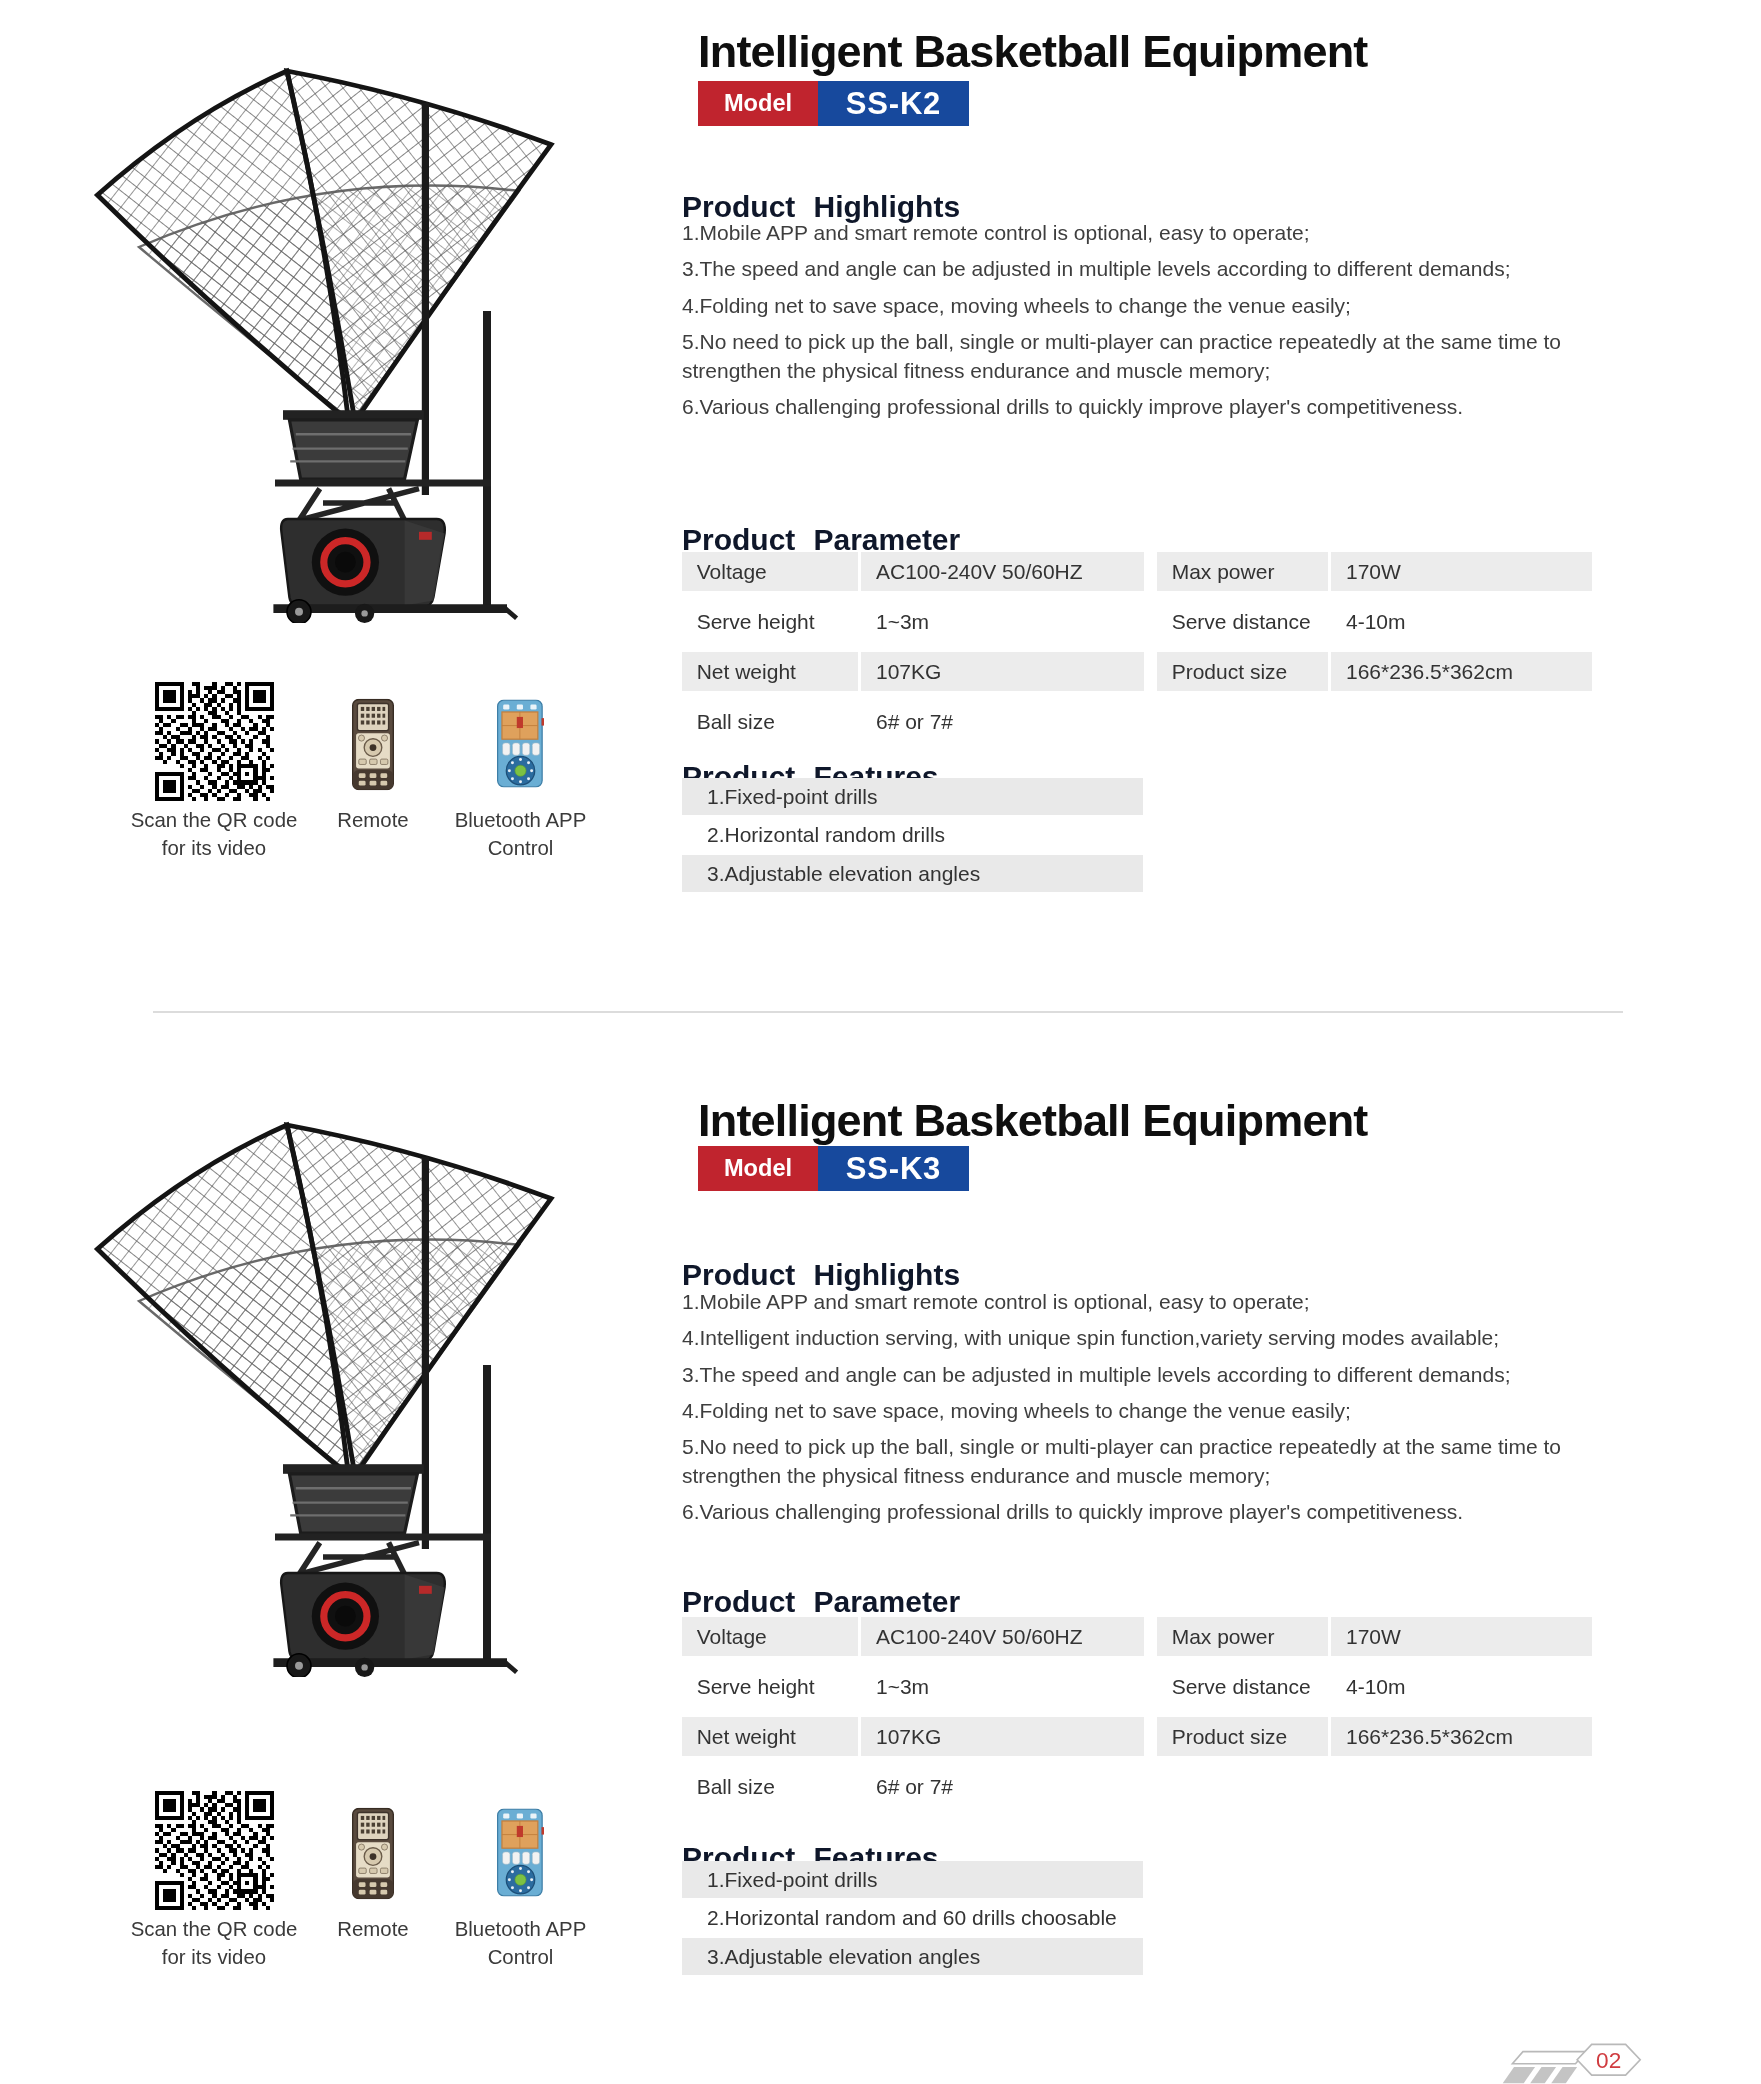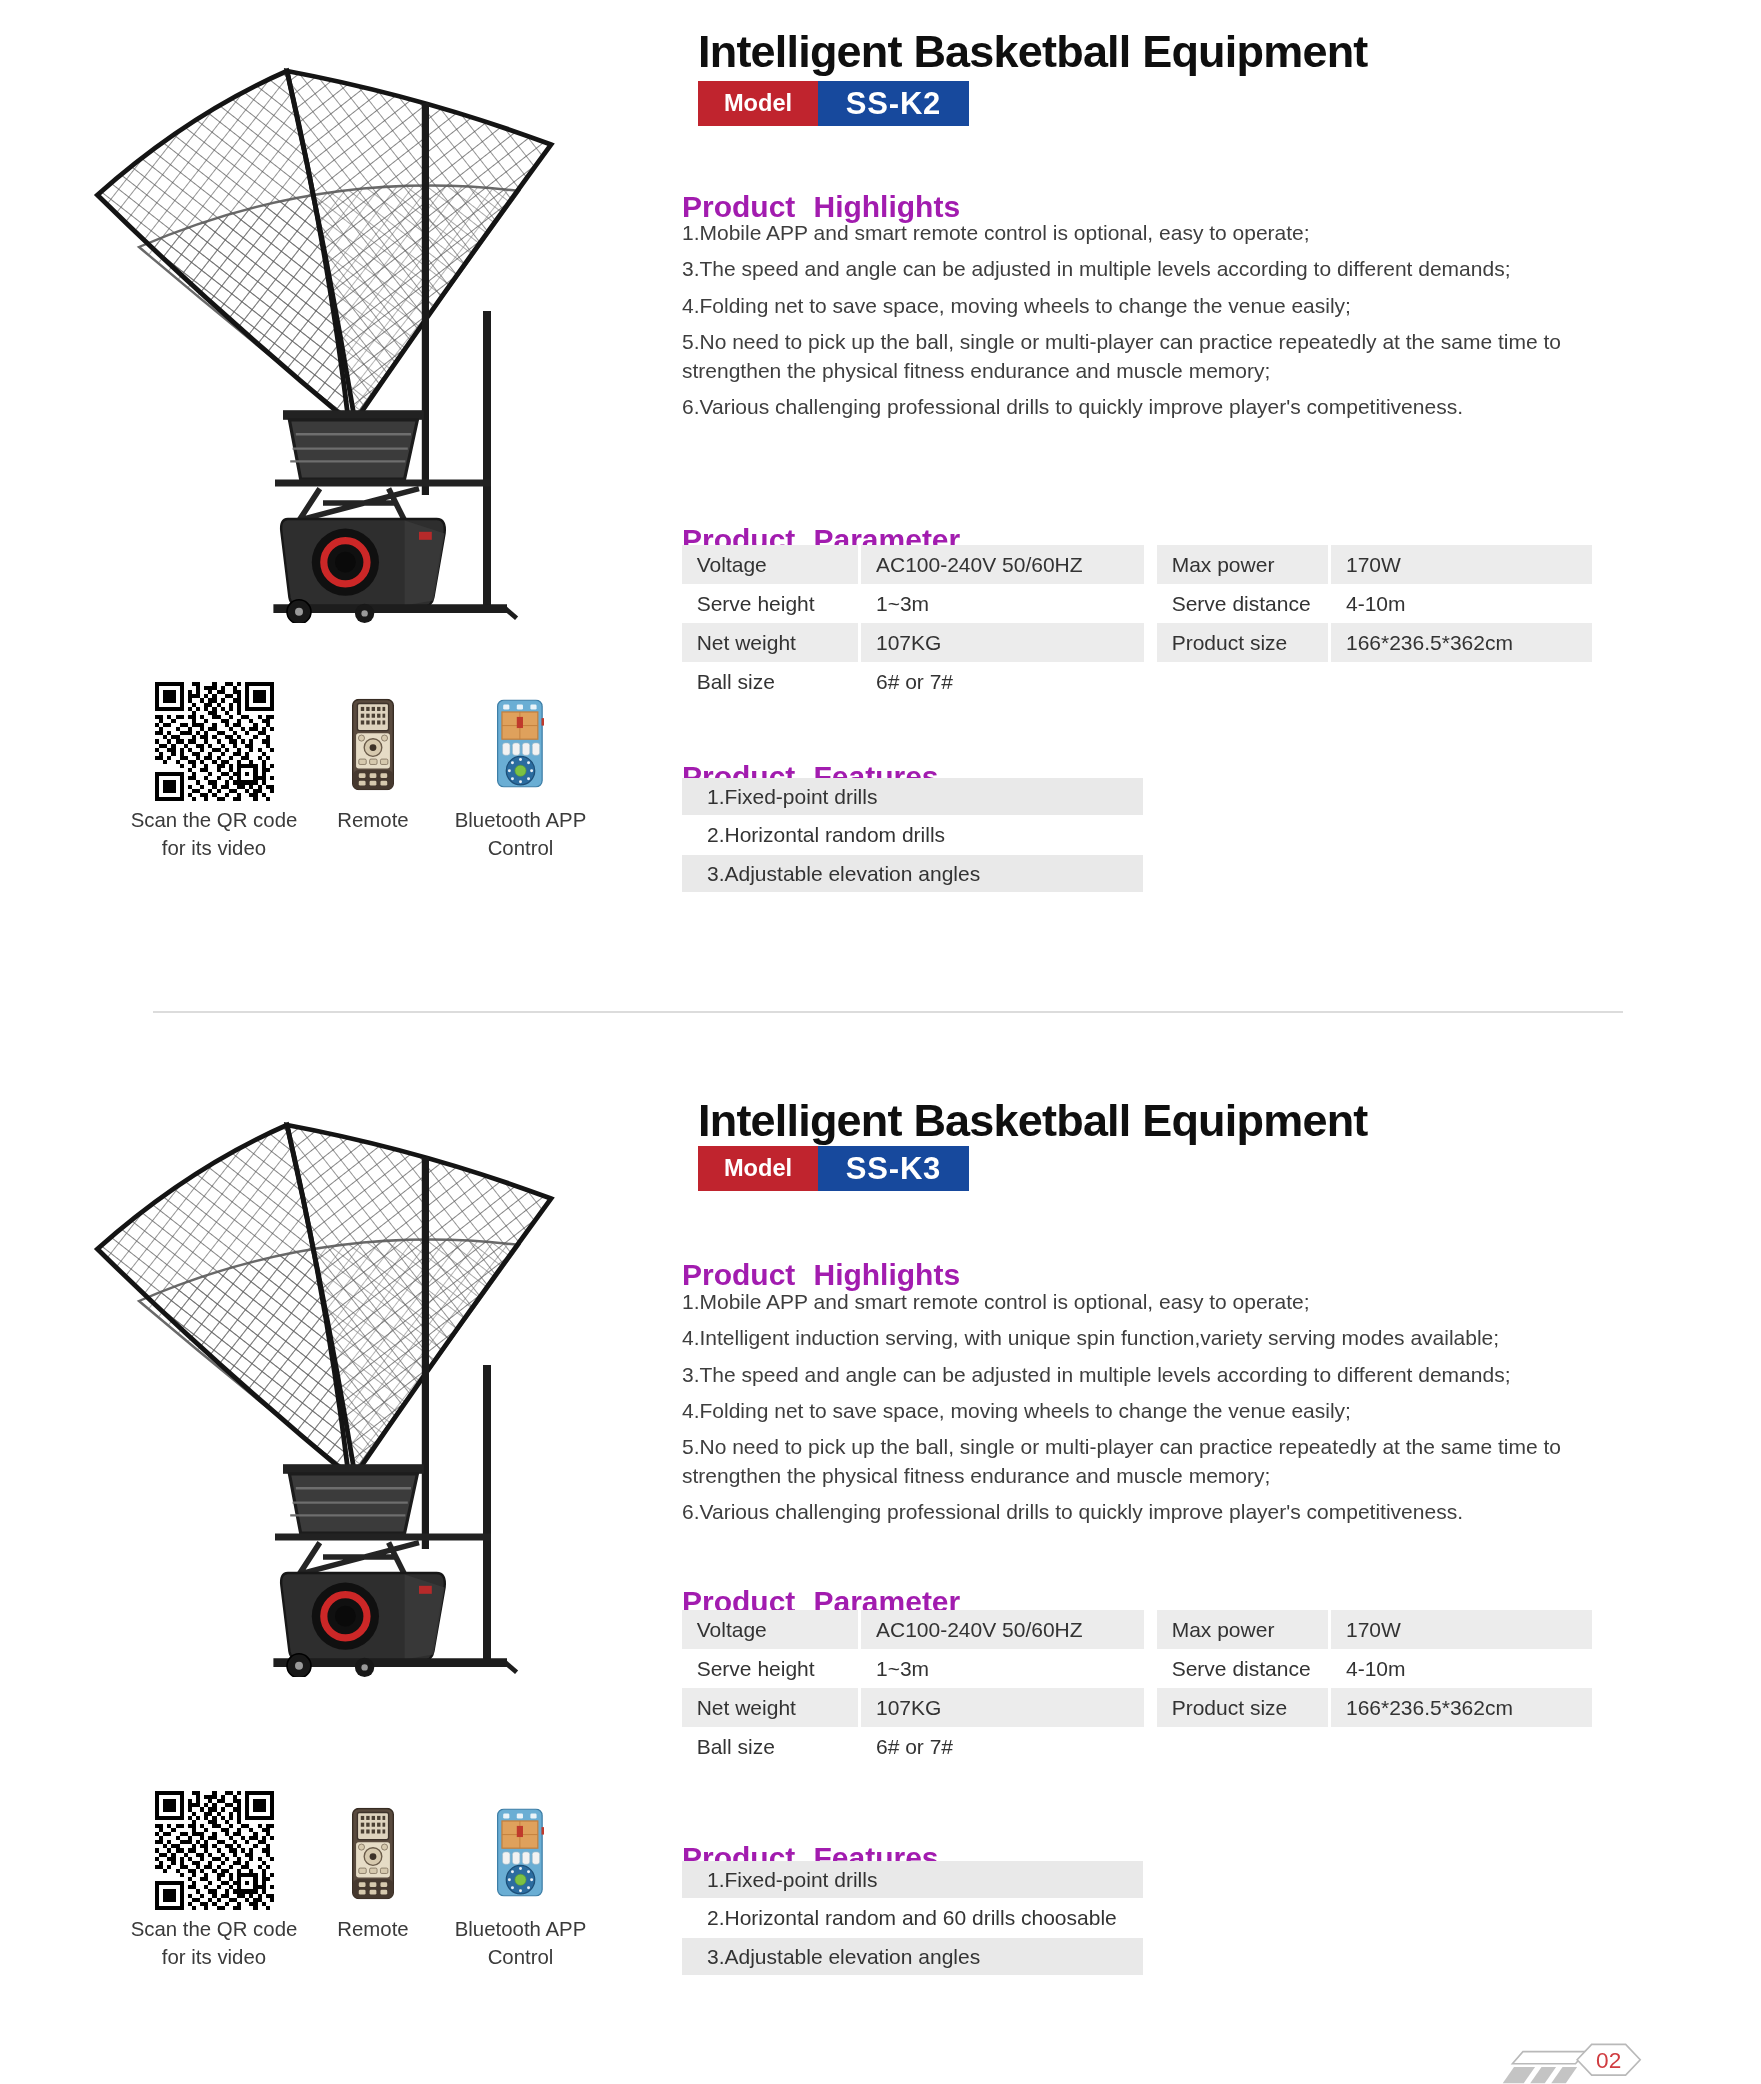--- a/index.html
+++ b/index.html
@@ -24,30 +24,30 @@
   .cap-remote{left:316px;width:114px;}
   .cap-app{left:443px;width:155px;}
 
   
   .right-col{position:absolute;left:682px;top:0;width:920px;height:100%;}
   .title{position:absolute;left:16px;top:-3.3px;font-size:45px;line-height:50px;font-weight:bold;color:#0f0f0f;letter-spacing:-0.8px;white-space:nowrap;}
   .badge{position:absolute;left:16px;top:81px;height:45px;display:flex;}
   .s2 .badge{top:77px;}
   .badge .model-label{width:120px;background:#c0242e;color:#fff;font-size:23.6px;font-weight:bold;display:flex;align-items:center;justify-content:center;}
   .badge .model-value{width:151px;background:#17499d;color:#fff;font-size:31px;font-weight:bold;display:flex;align-items:center;justify-content:center;letter-spacing:0.8px;}
-  .red-h{position:absolute;left:0;font-size:30px;font-weight:bold;color:#a21caf;word-spacing:9.8px;white-space:nowrap;}
+  .red-h{position:absolute;left:0;font-size:30px;font-weight:bold;color:#0f172a;word-spacing:9.8px;white-space:nowrap;}
   .h-highlights{top:165px;}
   .s2 .h-highlights{top:164px;}
   .hl-list{position:absolute;left:0;top:218px;width:924px;}
   .hl-item{font-size:21px;line-height:29px;color:#3e3e3e;margin-bottom:7.3px;}
   .h-param{top:498px;}
   .s2 .h-param{top:491px;}
   .param-tables{position:absolute;left:0;top:541px;width:920px;}
   .s2 .param-tables{top:537px;}
-  .ptable{position:absolute;top:4px;display:grid;row-gap:0;}
+  .ptable{position:absolute;top:11px;display:grid;row-gap:11px;}
   .pt-left{left:0;grid-template-columns:176px 283px;column-gap:3.3px;}
   .pt-right{left:475px;grid-template-columns:171px 261px;column-gap:3.3px;}
   .pcell{height:39px;display:flex;align-items:center;font-size:21px;color:#333;padding-left:14.7px;box-sizing:border-box;}
   .rowA{background:#ececec;}
   .rowB{background:#ffffff;}
   .h-features{top:735px;}
   .s2 .h-features{top:747px;}
   .feat-list{position:absolute;left:0;top:778px;width:920px;}
   .s2 .feat-list{top:792px;}
   .feat-row{width:461px;height:37px;margin-bottom:1.6px;display:flex;align-items:center;padding-left:25px;box-sizing:border-box;font-size:21px;color:#333;}

